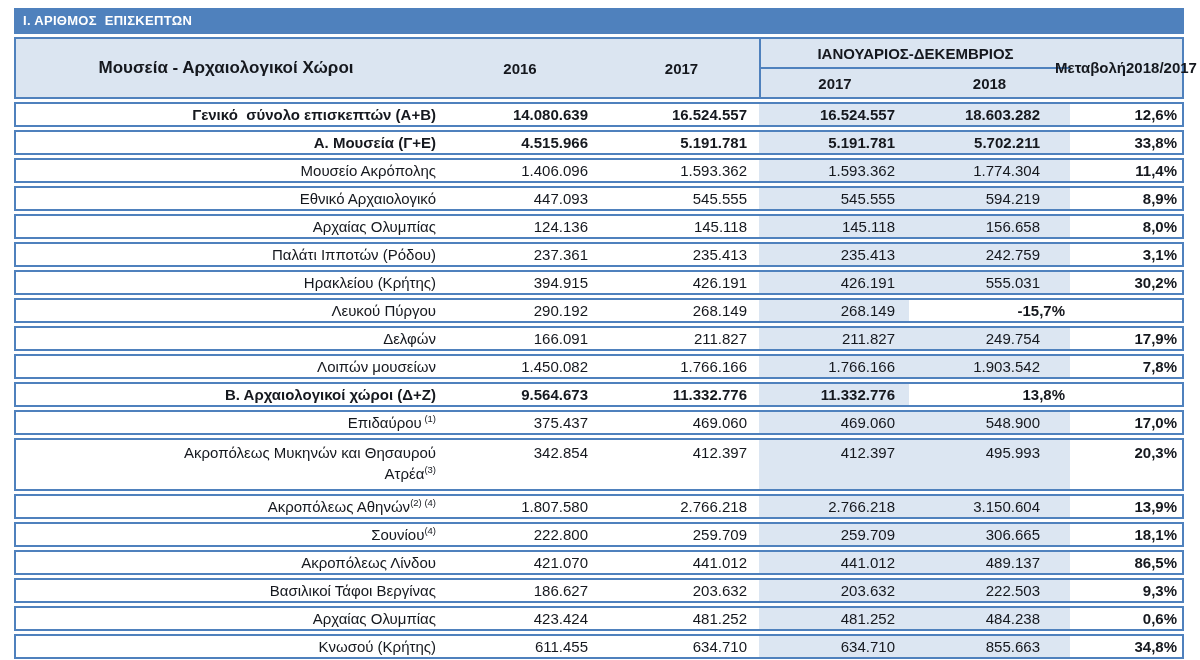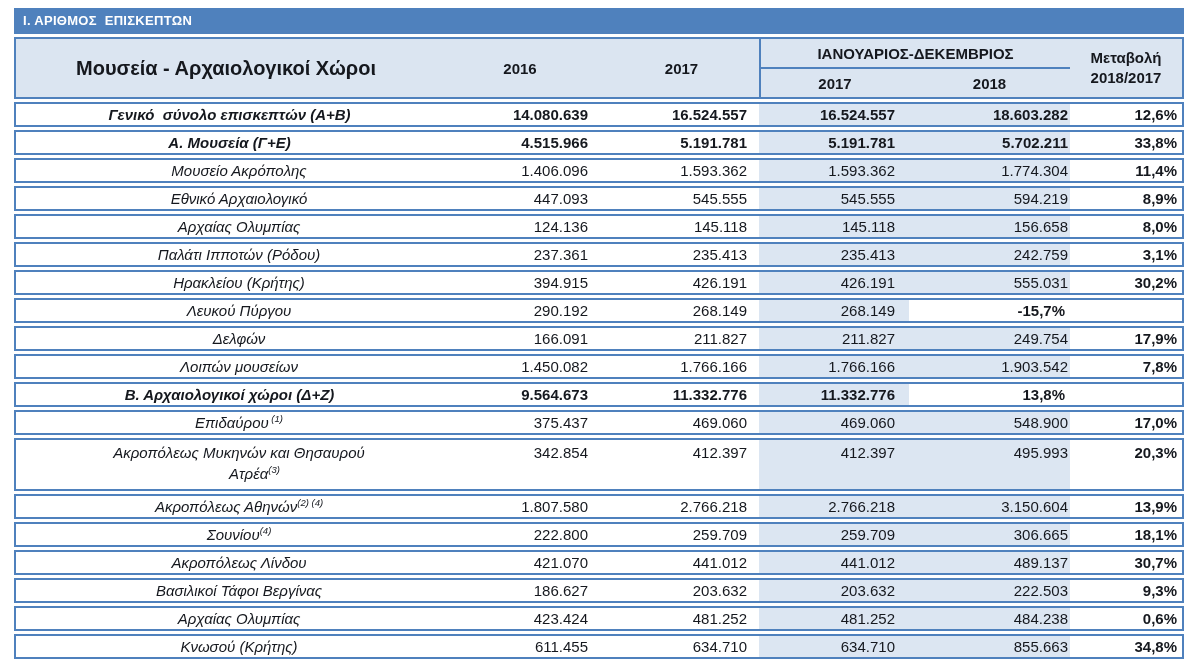--- a/index.html
+++ b/index.html
@@ -24,50 +24,50 @@
   
   .header-box{
     margin-top:3px;width:1170px;
     border:2px solid var(--accent);
     background:var(--header-bg);
     display:grid;
     grid-template-columns:420px 168px 155px 150px 161px 112px;
     grid-template-rows:30px 28px;
     font-weight:bold;font-size:15px;
   }
-  .h-label{grid-column:1;grid-row:1/3;display:flex;align-items:center;justify-content:center;font-size:20px;text-align:center;}
+  .h-label{grid-column:1;grid-row:1/3;display:flex;align-items:center;justify-content:center;font-size:17px;text-align:center;}
   .h-2016{grid-column:2;grid-row:1/3;display:flex;align-items:center;justify-content:center;}
   .h-2017{grid-column:3;grid-row:1/3;display:flex;align-items:center;justify-content:center;}
   .h-group{grid-column:4/6;grid-row:1;display:flex;align-items:center;justify-content:center;
     border-left:2px solid var(--accent);border-bottom:2px solid var(--accent);text-align:center;}
   .h-sub17{grid-column:4;grid-row:2;display:flex;align-items:center;justify-content:center;
     border-left:2px solid var(--accent);}
   .h-sub18{grid-column:5;grid-row:2;display:flex;align-items:center;justify-content:center;}
-  .h-change{grid-column:6;grid-row:1/3;display:flex;flex-direction:column;align-items:center;justify-content:center;line-height:20px;}
+  .h-change{grid-column:6;grid-row:1/3;display:flex;flex-direction:row;align-items:center;justify-content:center;line-height:20px;}
 
   
   .row{
     margin-top:3px;width:1170px;
     border:2px solid var(--accent);
     background:#ffffff;
     display:grid;
     grid-template-columns:420px 168px 155px 150px 161px 112px;
     align-items:center;
     min-height:25px; 
     font-size:15px;
   }
   .cell{line-height:21px;}
-  .lbl{padding-left:26px;text-align:center;font-style:italic;}
+  .lbl{padding-left:26px;text-align:right;}
   .total .lbl,.section .lbl{padding-left:7px;font-weight:bold;}
   .total .cell,.section .cell{font-weight:bold;}
   .num{text-align:right;}
   .c2016{padding-right:16px;}
   .c2017{padding-right:12px;}
   .cjd17{padding-right:14px;}
-  .cjd18{padding-right:2px;}
+  .cjd18{padding-right:30px;}
   .chg{padding-right:5px;font-weight:bold;}
   .shade{background:var(--shade-bg);height:100%;display:flex;align-items:center;justify-content:flex-end;}
   .row.tall{min-height:53px;align-items:start;}
   .row.tall .cell{padding-top:2px;}
   .row.tall .shade{align-items:flex-start;padding-top:2px;}
   .l2{display:block;margin-left:31px;}
   sup{font-size:9.5px;line-height:0;}
 </style>
 </head>
 <body>
@@ -223,21 +223,21 @@
     <div class="cell num shade cjd18">306.665</div>
     <div class="cell num chg">18,1%</div>
   </div>
 
   <div class="row item">
     <div class="cell lbl"><span class="jslbl">Ακροπόλεως Λίνδου</span></div>
     <div class="cell num c2016">421.070</div>
     <div class="cell num c2017">441.012</div>
     <div class="cell num shade cjd17">441.012</div>
     <div class="cell num shade cjd18">489.137</div>
-    <div class="cell num chg">30,7%</div>
+    <div class="cell num chg">86,5%</div>
   </div>
 
   <div class="row item">
     <div class="cell lbl"><span class="jslbl">Βασιλικοί Τάφοι Βεργίνας</span></div>
     <div class="cell num c2016">186.627</div>
     <div class="cell num c2017">203.632</div>
     <div class="cell num shade cjd17">203.632</div>
     <div class="cell num shade cjd18">222.503</div>
     <div class="cell num chg">9,3%</div>
   </div>

